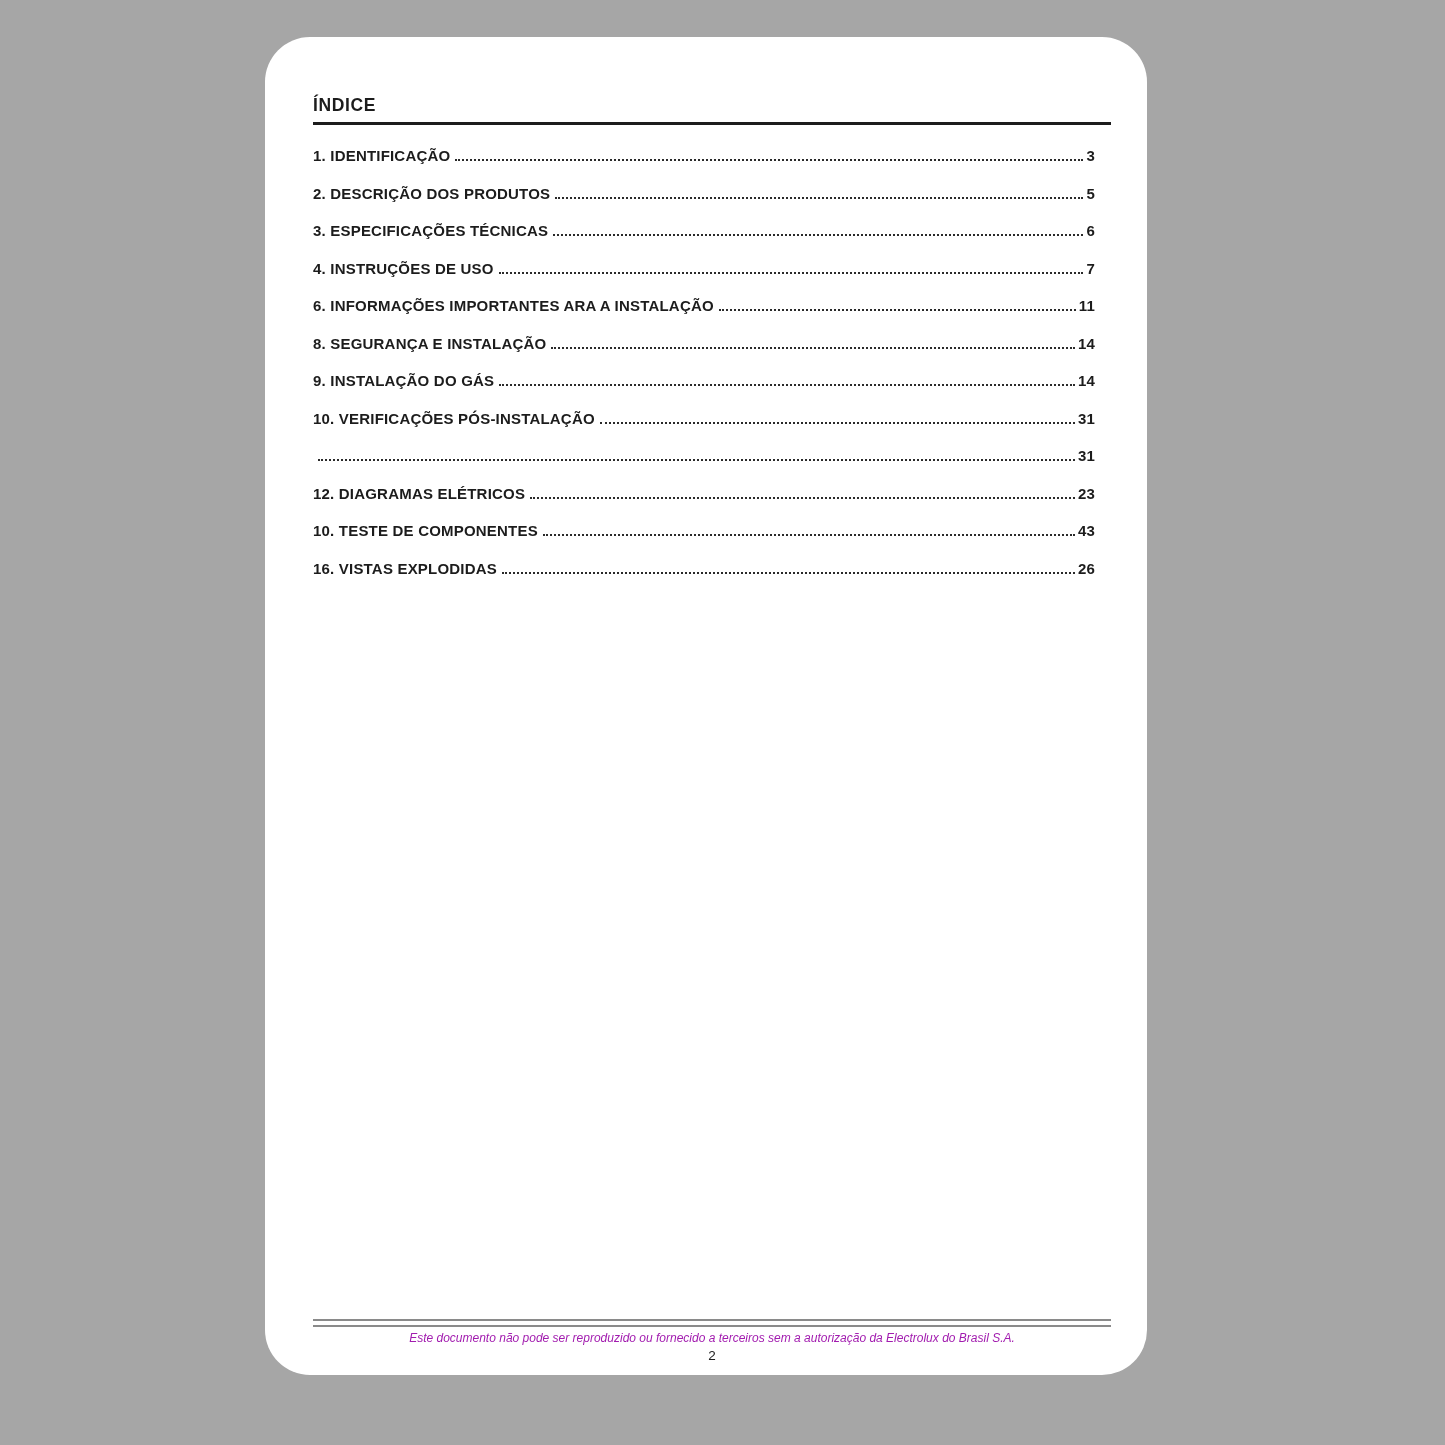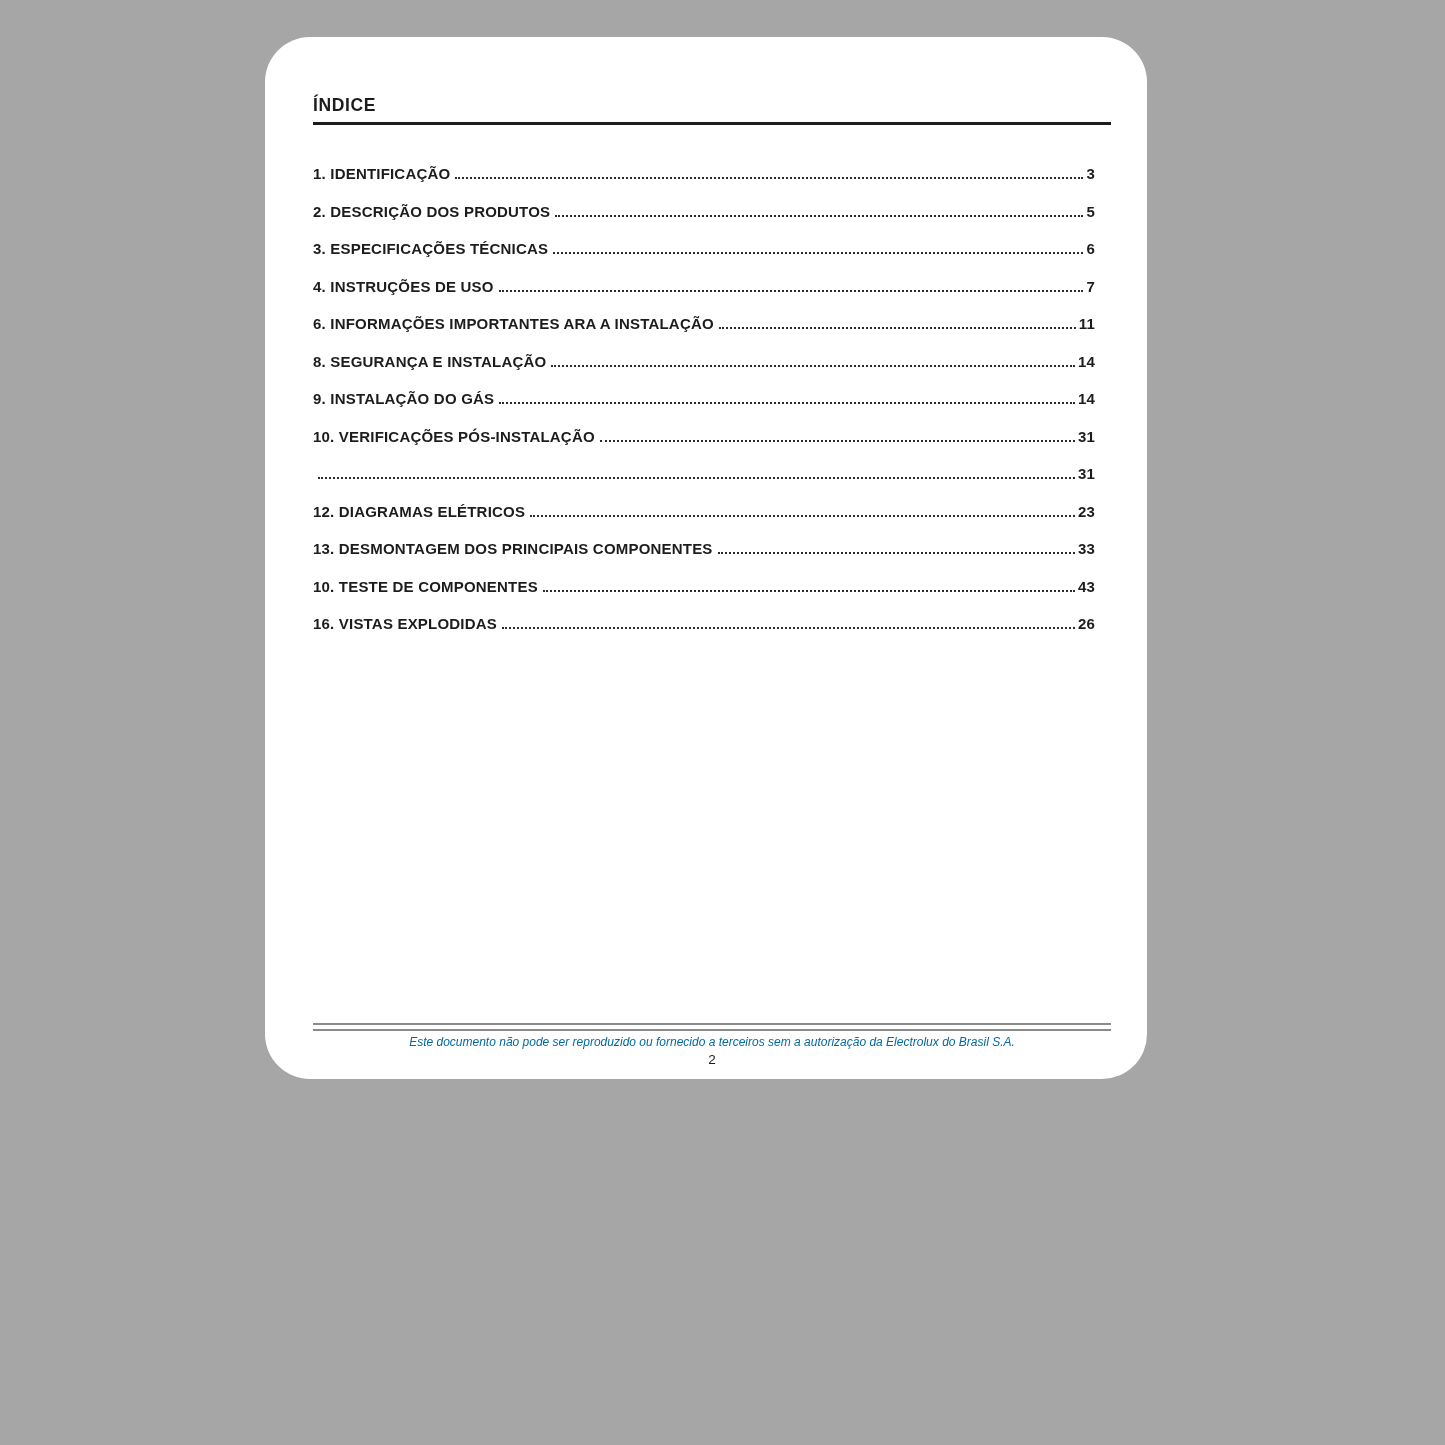--- a/index.html
+++ b/index.html
@@ -12,42 +12,42 @@
     background: #a6a6a6;
     position: relative;
     font-family: "Liberation Sans", sans-serif;
     overflow: hidden;
   }
   .page {
     position: absolute;
     left: 265px;
     top: 37px;
     width: 882px;
-    height: 1042px;
+    height: 1338px;
     background: #ffffff;
     border-radius: 45px;
   }
   .content {
     padding: 57px 36px 0 48px;
   }
   .doc-title {
     margin: 0;
     font-size: 17.5px;
     line-height: 22px;
     font-weight: bold;
     color: #1c1c1c;
     letter-spacing: 0.6px;
   }
   .title-rule {
     height: 3px;
     background: #1c1c1c;
     margin-top: 6px;
   }
   .toc {
-    margin-top: 40px;
+    margin-top: 22px;
     padding-right: 16px;
   }
   .toc-row {
     display: flex;
     align-items: baseline;
     height: 37.5px;
     font-size: 15px;
     font-weight: bold;
     color: #1c1c1c;
     letter-spacing: 0.2px;
@@ -75,21 +75,21 @@
     height: 4px;
     border-top: 2px solid #8a8a8a;
     border-bottom: 2px solid #8a8a8a;
   }
   .footer-note {
     margin-top: 4px;
     text-align: center;
     font-size: 12px;
     line-height: 15px;
     font-style: italic;
-    color: #0369a1;
+    color: #a21caf;
   }
   .page-num {
     margin-top: 2px;
     text-align: center;
     font-size: 13.5px;
     line-height: 15px;
     color: #1c1c1c;
   }
 </style>
 </head>
@@ -143,25 +143,20 @@
         <div class="toc-row">
           <span class="toc-dots"></span>
           <span class="toc-page">31</span>
         </div>
         <div class="toc-row">
           <span class="toc-label">12. DIAGRAMAS ELÉTRICOS</span>
           <span class="toc-dots"></span>
           <span class="toc-page">23</span>
         </div>
         <div class="toc-row">
-          <span class="toc-label">13. DESMONTAGEM DOS PRINCIPAIS COMPONENTES</span>
-          <span class="toc-dots"></span>
-          <span class="toc-page">33</span>
-        </div>
-        <div class="toc-row">
           <span class="toc-label">10. TESTE DE COMPONENTES</span>
           <span class="toc-dots"></span>
           <span class="toc-page">43</span>
         </div>
         <div class="toc-row">
           <span class="toc-label">16. VISTAS EXPLODIDAS</span>
           <span class="toc-dots"></span>
           <span class="toc-page">26</span>
         </div>
       </div>

